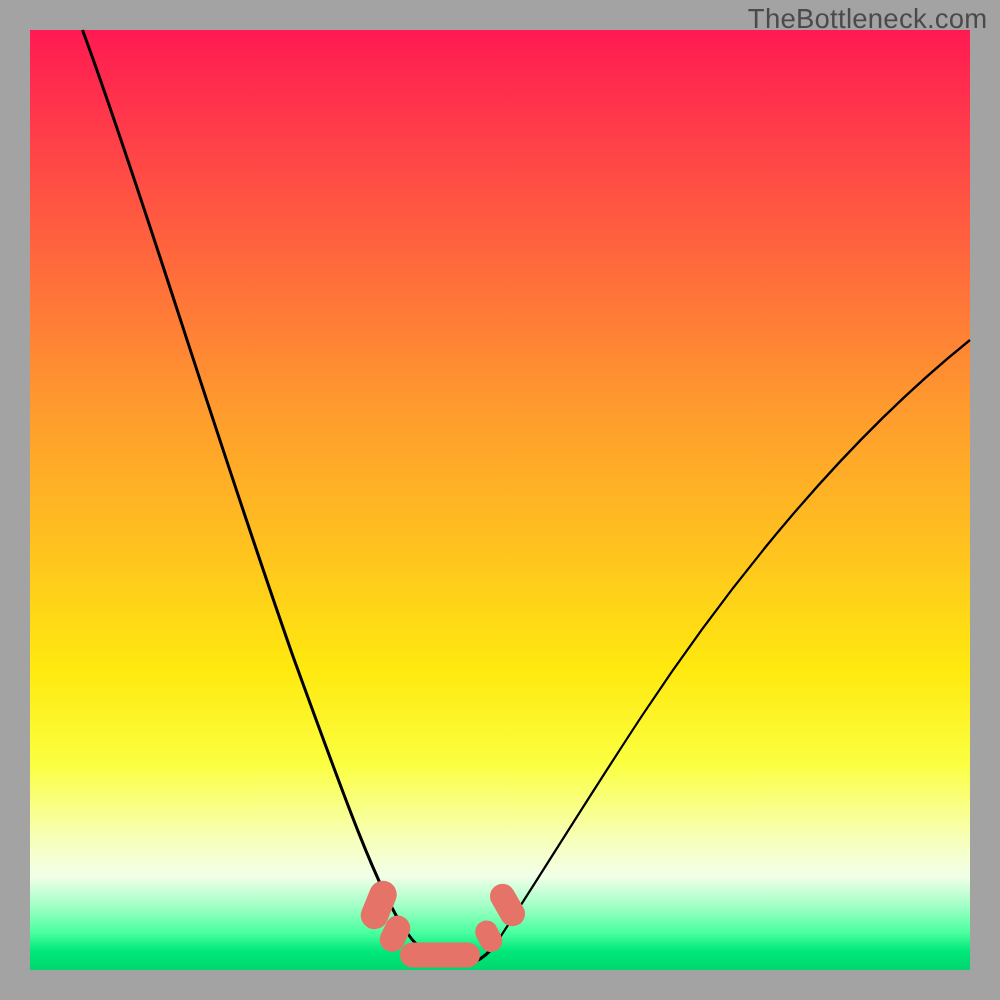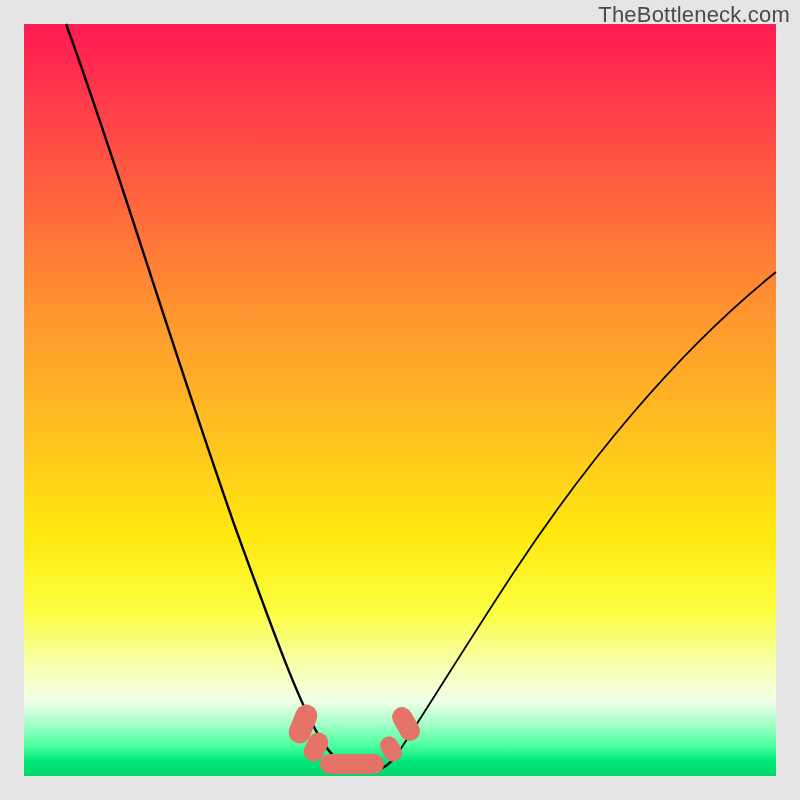--- a/index.html
+++ b/index.html
@@ -10,21 +10,21 @@
     background: #000;
     overflow: hidden;
     font-family: Arial, Helvetica, sans-serif;
   }
   .frame {
     position: absolute;
     left: 0;
     top: 0;
     width: 800px;
     height: 800px;
-    background: #e5e5e5;
+    background: #a3a3a3;
   }
   .plot {
     position: absolute;
     left: 24px;
     top: 24px;
     width: 752px;
     height: 752px;
     
     background: linear-gradient(
       to bottom,

